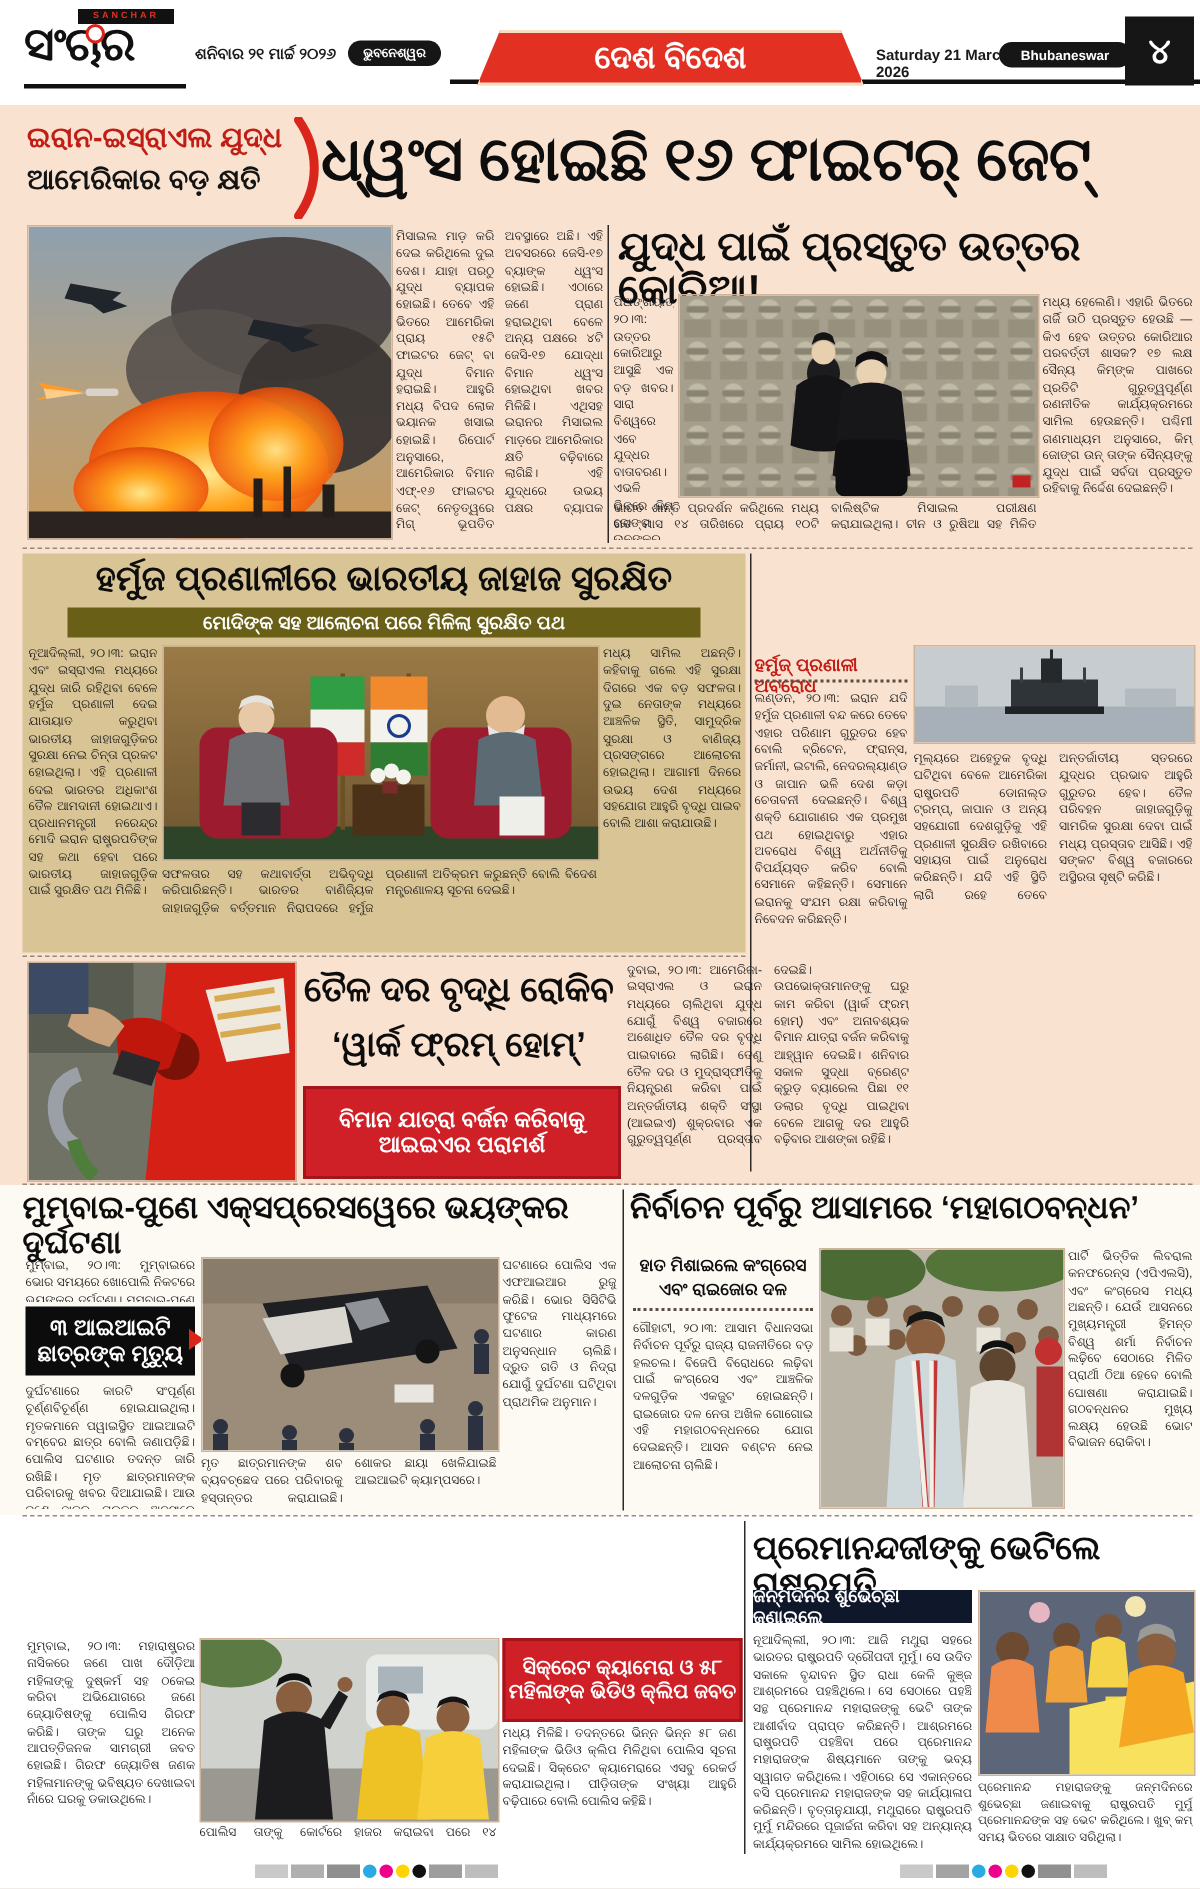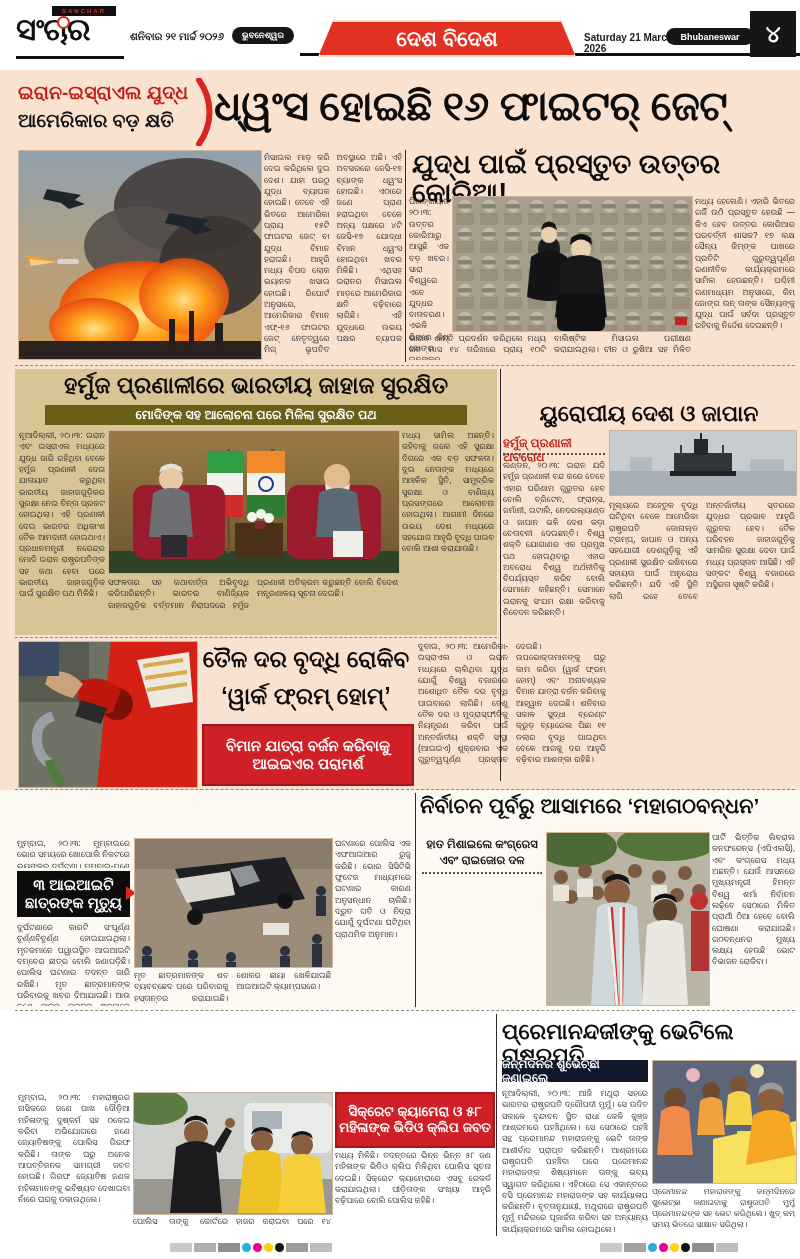--- a/index.html
+++ b/index.html
@@ -165,21 +165,20 @@
         <circle cx="152" cy="83" r="5" fill="#f4f4ee"></circle>
         <circle cx="160" cy="87" r="5" fill="#f4f4ee"></circle>
         <rect x="146" y="90" width="10" height="8" fill="#7c2b2b"></rect>
     </svg>
   </div>
   <div class="abs body-txt" style="left:108px;top:577px;width:290px;height:54px;column-count:2;column-gap:8px;">ସଫଳତାର ସହ କଥାବାର୍ତ୍ତା ଅଭିବୃଦ୍ଧି କରିପାରିଛନ୍ତି। ଭାରତର ବାଣିଜ୍ୟିକ ଜାହାଜଗୁଡ଼ିକ ବର୍ତ୍ତମାନ ନିରାପଦରେ ହର୍ମୁଜ ପ୍ରଣାଳୀ ଅତିକ୍ରମ କରୁଛନ୍ତି ବୋଲି ବିଦେଶ ମନ୍ତ୍ରଣାଳୟ ସୂଚନା ଦେଇଛି।</div>
   <div class="abs body-txt" style="left:402px;top:430px;width:92px;height:201px;">ମଧ୍ୟ ସାମିଲ ଅଛନ୍ତି। କହିବାକୁ ଗଲେ ଏହି ସୁରକ୍ଷା ଦିଗରେ ଏକ ବଡ଼ ସଫଳତା। ଦୁଇ ନେତାଙ୍କ ମଧ୍ୟରେ ଆଞ୍ଚଳିକ ସ୍ଥିତି, ସାମୁଦ୍ରିକ ସୁରକ୍ଷା ଓ ବାଣିଜ୍ୟ ପ୍ରସଙ୍ଗରେ ଆଲୋଚନା ହୋଇଥିଲା। ଆଗାମୀ ଦିନରେ ଉଭୟ ଦେଶ ମଧ୍ୟରେ ସହଯୋଗ ଆହୁରି ବୃଦ୍ଧି ପାଇବ ବୋଲି ଆଶା କରାଯାଉଛି।</div>
 
   <div class="abs vrule" style="left:500px;top:369px;height:412px;"></div>
 
-  <div class="abs hl center" style="left:503px;top:402px;width:292px;font-size:22px;">ୟୁରୋପୀୟ ଦେଶ ଓ ଜାପାନ</div>
   <div class="abs" style="left:503px;top:436px;width:102px;font-size:12px;font-weight:800;color:#c01d17;">ହର୍ମୁଜ୍ ପ୍ରଣାଳୀ ଅବରୋଧ</div>
   <div class="abs dotted-red" style="left:503px;top:453px;width:102px;"></div>
   <div class="abs photo" style="left:609px;top:430px;width:186px;height:64px;">
     <svg width="186" height="64" viewBox="0 0 186 64">
       <rect width="186" height="64" fill="#c7ccd1"></rect>
       <rect y="40" width="186" height="24" fill="#a7b0b8"></rect>
       <rect x="20" y="26" width="22" height="14" fill="#b3bac0"></rect>
         <rect x="140" y="28" width="34" height="12" fill="#b3bac0"></rect>
       <rect x="64" y="22" width="58" height="20" fill="#2f3438"></rect>
       <rect x="84" y="8" width="14" height="16" fill="#26292c"></rect>
@@ -213,20 +212,21 @@
   <div class="abs hl center" style="left:200px;top:647px;width:212px;font-size:23px;">ତୈଳ ଦର ବୃଦ୍ଧି ରୋକିବ</div>
   <div class="abs hl center" style="left:200px;top:684px;width:212px;font-size:23px;">‘ୱାର୍କ ଫ୍ରମ୍ ହୋମ୍’</div>
   <div class="abs red-box" style="left:202px;top:724px;width:208px;height:58px;">
     <div style="font-size:15px;">ବିମାନ ଯାତ୍ରା ବର୍ଜନ କରିବାକୁ</div>
     <div style="font-size:15px;">ଆଇଇଏର ପରାମର୍ଶ</div>
   </div>
   <div class="abs body-txt" style="left:418px;top:641px;width:188px;height:145px;column-count:2;column-gap:8px;">ଦୁବାଇ, ୨୦।୩: ଆମେରିକା-ଇସ୍ରାଏଲ ଓ ଇରାନ ମଧ୍ୟରେ ଚାଲିଥିବା ଯୁଦ୍ଧ ଯୋଗୁଁ ବିଶ୍ୱ ବଜାରରେ ଅଶୋଧିତ ତୈଳ ଦର ବୃଦ୍ଧି ପାଇବାରେ ଲାଗିଛି। ତେଣୁ ତୈଳ ଦର ଓ ମୁଦ୍ରାସ୍ଫୀତିକୁ ନିୟନ୍ତ୍ରଣ କରିବା ପାଇଁ ଅନ୍ତର୍ଜାତୀୟ ଶକ୍ତି ସଂସ୍ଥା (ଆଇଇଏ) ଶୁକ୍ରବାର ଏକ ଗୁରୁତ୍ୱପୂର୍ଣ୍ଣ ପ୍ରସ୍ତାବ ଦେଇଛି। ଉପଭୋକ୍ତାମାନଙ୍କୁ ଘରୁ କାମ କରିବା (ୱାର୍କ ଫ୍ରମ୍ ହୋମ୍) ଏବଂ ଅନାବଶ୍ୟକ ବିମାନ ଯାତ୍ରା ବର୍ଜନ କରିବାକୁ ଆହ୍ୱାନ ଦେଇଛି। ଶନିବାର ସକାଳ ସୁଦ୍ଧା ବ୍ରେଣ୍ଟ କ୍ରୁଡ଼ ବ୍ୟାରେଲ ପିଛା ୧୧ ଡଲାର ବୃଦ୍ଧି ପାଇଥିବା ବେଳେ ଆଗକୁ ଦର ଆହୁରି ବଢ଼ିବାର ଆଶଙ୍କା ରହିଛି।</div>
 
   <div class="abs dashed" style="left:15px;top:789px;width:780px;"></div>
 
+  <div class="abs hl" style="left:15px;top:795px;width:398px;font-size:21px;">ମୁମ୍ବାଇ-ପୁଣେ ଏକ୍ସପ୍ରେସୱେରେ ଭୟଙ୍କର ଦୁର୍ଘଟଣା</div>
   <div class="abs body-txt" style="left:17px;top:838px;width:113px;height:30px;">ମୁମ୍ବାଇ, ୨୦।୩: ମୁମ୍ବାଇରେ ଭୋର ସମୟରେ ଖୋପୋଲି ନିକଟରେ ଭୟଙ୍କର ଦୁର୍ଘଟଣା। ମୁମ୍ବାଇ-ପୁଣେ ଏକ୍ସପ୍ରେସୱେରେ ଏକ ଦ୍ରୁତଗାମୀ କାର ଟ୍ରକକୁ ପଛପଟୁ ଧକ୍କା ଦେଇଥିଲା।</div>
   <div class="abs black-box" style="left:17px;top:871px;width:113px;height:46px;">
     <div style="font-size:15px;">୩ ଆଇଆଇଟି</div>
     <div style="font-size:15px;">ଛାତ୍ରଙ୍କ ମୃତ୍ୟୁ</div>
   </div>
   <div class="abs" style="left:126px;top:886px;width:0;height:0;border-left:10px solid #d9251c;border-top:7px solid transparent;border-bottom:7px solid transparent;"></div>
   <div class="abs body-txt" style="left:17px;top:922px;width:113px;height:84px;">ଦୁର୍ଘଟଣାରେ କାରଟି ସଂପୂର୍ଣ୍ଣ ଚୂର୍ଣ୍ଣବିଚୂର୍ଣ୍ଣ ହୋଇଯାଇଥିଲା। ମୃତକମାନେ ପୱାଇସ୍ଥିତ ଆଇଆଇଟି ବମ୍ବେର ଛାତ୍ର ବୋଲି ଜଣାପଡ଼ିଛି। ପୋଲିସ ଘଟଣାର ତଦନ୍ତ ଜାରି ରଖିଛି। ମୃତ ଛାତ୍ରମାନଙ୍କ ପରିବାରକୁ ଖବର ଦିଆଯାଇଛି। ଆଉ ଜଣେ ଛାତ୍ର ଗୁରୁତର ଅବସ୍ଥାରେ ଚିକିତ୍ସାଧୀନ ଅଛନ୍ତି।</div>
   <div class="abs photo" style="left:134px;top:838px;width:197px;height:128px;">
     <svg width="197" height="128" viewBox="0 0 197 128">
       <rect width="197" height="128" fill="#9b8d7a"></rect>
@@ -255,20 +255,21 @@
   </div>
   <div class="abs body-txt" style="left:335px;top:838px;width:76px;height:168px;">ଘଟଣାରେ ପୋଲିସ ଏକ ଏଫଆଇଆର ରୁଜୁ କରିଛି। ଭୋର ସିସିଟିଭି ଫୁଟେଜ ମାଧ୍ୟମରେ ଘଟଣାର କାରଣ ଅନୁସନ୍ଧାନ ଚାଲିଛି। ଦ୍ରୁତ ଗତି ଓ ନିଦ୍ରା ଯୋଗୁଁ ଦୁର୍ଘଟଣା ଘଟିଥିବା ପ୍ରାଥମିକ ଅନୁମାନ।</div>
   <div class="abs body-txt" style="left:134px;top:970px;width:197px;height:36px;column-count:2;column-gap:8px;">ମୃତ ଛାତ୍ରମାନଙ୍କ ଶବ ବ୍ୟବଚ୍ଛେଦ ପରେ ପରିବାରକୁ ହସ୍ତାନ୍ତର କରାଯାଇଛି। ଶୋକର ଛାୟା ଖେଳିଯାଇଛି ଆଇଆଇଟି କ୍ୟାମ୍ପସରେ।</div>
 
   <div class="abs vrule" style="left:415px;top:793px;height:214px;"></div>
 
   <div class="abs hl" style="left:420px;top:795px;width:376px;font-size:21px;">ନିର୍ବାଚନ ପୂର୍ବରୁ ଆସାମରେ ‘ମହାଗଠବନ୍ଧନ’</div>
   <div class="abs hl center" style="left:422px;top:838px;width:120px;font-size:11.5px;">ହାତ ମିଶାଇଲେ କଂଗ୍ରେସ</div>
   <div class="abs hl center" style="left:422px;top:854px;width:120px;font-size:11.5px;">ଏବଂ ରାଇଜୋର ଦଳ</div>
   <div class="abs dotted-red" style="left:422px;top:872px;width:120px;"></div>
+  <div class="abs body-txt" style="left:422px;top:880px;width:120px;height:126px;">ଗୌହାଟୀ, ୨୦।୩: ଆସାମ ବିଧାନସଭା ନିର୍ବାଚନ ପୂର୍ବରୁ ରାଜ୍ୟ ରାଜନୀତିରେ ବଡ଼ ହଲଚଲ। ବିଜେପି ବିରୋଧରେ ଲଢ଼ିବା ପାଇଁ କଂଗ୍ରେସ ଏବଂ ଆଞ୍ଚଳିକ ଦଳଗୁଡ଼ିକ ଏକଜୁଟ ହୋଇଛନ୍ତି। ରାଇଜୋର ଦଳ ନେତା ଅଖିଳ ଗୋଗୋଇ ଏହି ମହାଗଠବନ୍ଧନରେ ଯୋଗ ଦେଇଛନ୍ତି। ଆସନ ବଣ୍ଟନ ନେଇ ଆଲୋଚନା ଚାଲିଛି।</div>
   <div class="abs photo" style="left:546px;top:832px;width:162px;height:172px;">
     <svg width="162" height="172" viewBox="0 0 162 172">
       <rect width="162" height="172" fill="#b9b4a6"></rect>
       <ellipse cx="30" cy="14" rx="40" ry="20" fill="#4c6a34"></ellipse>
         <ellipse cx="120" cy="10" rx="50" ry="18" fill="#55743a"></ellipse>
       <g fill="#7c5a40">
         <circle cx="14" cy="44" r="7"></circle>
           <circle cx="38" cy="38" r="7"></circle>
           <circle cx="62" cy="44" r="7"></circle>
           <circle cx="88" cy="38" r="7"></circle>

